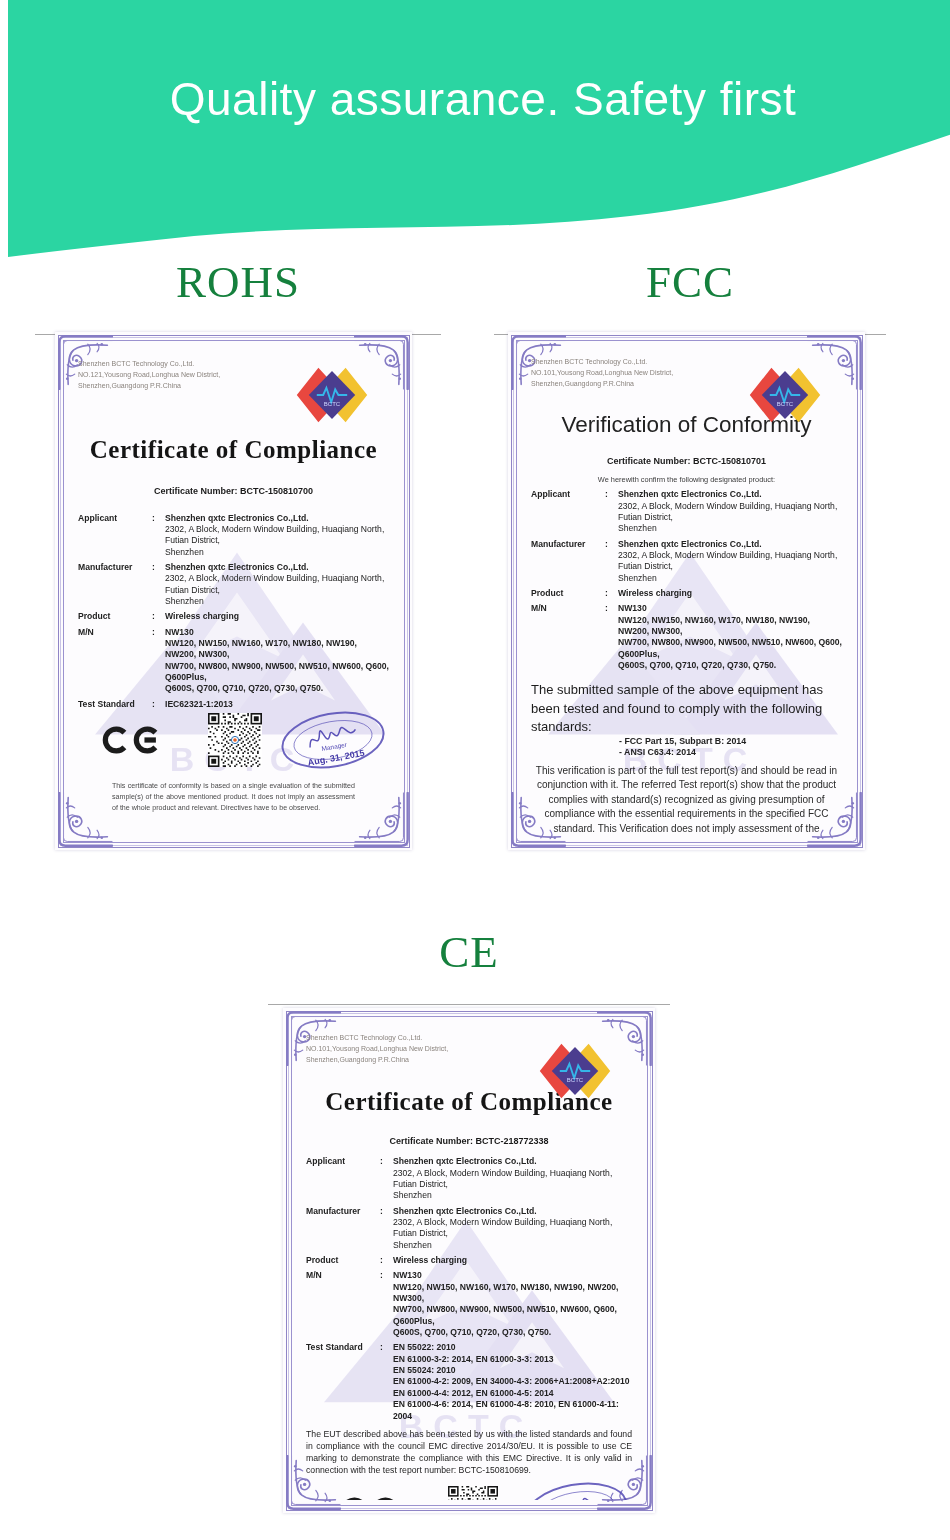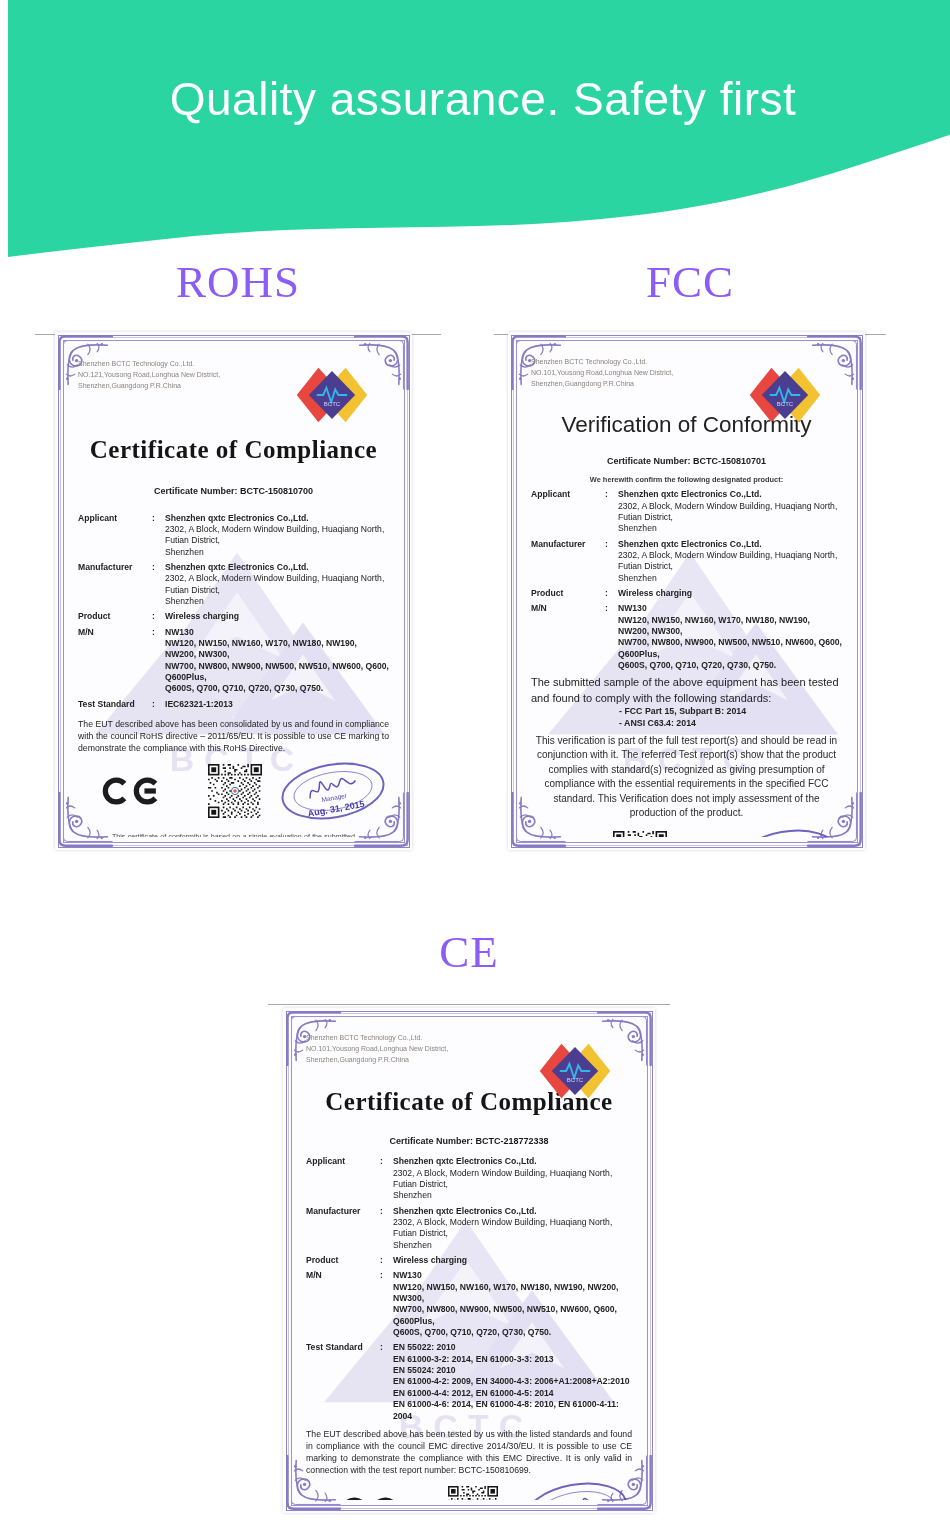--- a/index.html
+++ b/index.html
@@ -4,21 +4,21 @@
 <style>
   html,body{margin:0;padding:0;background:#fff;}
   #canvas{position:relative;width:950px;height:1540px;background:#fff;overflow:hidden;
           font-family:"Liberation Sans",sans-serif;color:#222;}
   
   .hero{position:absolute;left:8px;top:0;width:950px;height:260px;}
   .hero-title{position:absolute;left:0;top:72px;width:950px;text-align:center;
               color:#fff;font-size:46px;font-weight:400;letter-spacing:.5px;}
   
   .sec-label{position:absolute;text-align:center;font-family:"Liberation Serif",serif;
-             font-size:45px;font-weight:400;color:#8b5cf6;letter-spacing:1px;
+             font-size:45px;font-weight:400;color:#15803d;letter-spacing:1px;
              border-bottom:1.5px solid #a8a8a8;padding-bottom:26px;}
   
   .cert{position:absolute;background:#fdfcfe;box-shadow:0 0 3px rgba(90,80,140,.25);}
   .cert::before{content:"";position:absolute;inset:2.5px;border:1.4px solid #8f85c6;pointer-events:none;}
   .cert::after{content:"";position:absolute;inset:7.5px;border:1px solid #9b92cf;pointer-events:none;}
   .band{position:absolute;inset:4.5px;border:1.6px solid rgba(150,140,205,.5);pointer-events:none;}
   .corner{position:absolute;width:56px;height:56px;color:#857bc4;}
   .c-tl{left:2px;top:2px;}
   .c-tr{right:2px;top:2px;transform:scaleX(-1);}
   .c-bl{left:2px;bottom:2px;transform:scaleY(-1);}
@@ -26,35 +26,35 @@
   .wm{position:absolute;left:9%;right:9%;top:38%;height:50%;opacity:.5;pointer-events:none;}
   .inner{position:absolute;inset:13px 23px;z-index:1;overflow:hidden;}
   
   .addr{font-size:7px;line-height:1.55;color:#8a837d;margin-top:14px;width:200px;}
   .logo{position:absolute;top:18px;right:16px;width:82px;height:64px;}
   .title-serif{font-family:"Liberation Serif",serif;font-size:25px;font-weight:bold;
                text-align:center;color:#151515;margin-top:44px;letter-spacing:.5px;}
   .title-sans{font-size:22.5px;font-weight:400;text-align:center;color:#222;margin-top:22px;}
   .certnum{font-size:9px;font-weight:bold;text-align:center;margin-top:22px;color:#1a1a1a;}
   .fcc .certnum{margin-top:12px;}
-  .intro{font-size:7.4px;text-align:center;color:#3a3a3a;margin-top:9px;font-weight:bold;}
+  .intro{font-size:7.4px;text-align:center;color:#3a3a3a;margin-top:9px;}
   .rows{margin-top:17px;}
   .fcc .rows{margin-top:5px;}
   .ce-cert .rows{margin-top:10px;}
   .ce-cert .certnum{margin-top:12px;}
   .ce-cert .title-serif{margin-top:22px;}
   .row{display:flex;font-size:8.6px;line-height:1.32;margin-top:4px;}
   .rlabel{width:74px;font-weight:bold;flex-shrink:0;}
   .colon{width:13px;font-weight:bold;}
   .colon::before{content:":";}
   .rval{flex:1;}
   .row-co .vl:first-child{font-weight:bold;}
   .row-bold .vl{font-weight:bold;}
   .body-j{font-size:8.7px;line-height:1.4;text-align:justify;margin-top:8px;color:#1d1d1d;}
-  .std-intro{font-size:11px;line-height:1.4;margin-top:4px;color:#1d1d1d;}
+  .std-intro{font-size:13px;line-height:1.4;margin-top:10px;color:#1d1d1d;}
   .std-item{font-size:8.8px;font-weight:bold;margin-left:88px;line-height:1.3;}
   .std-item::before{content:"-   ";}
   .fcc-body{font-size:10px;line-height:1.45;text-align:center;margin-top:5px;color:#2a2a2a;}
   
   .marks{display:flex;align-items:center;margin-top:2px;height:56px;}
   .ce-mark{width:62px;height:40px;color:#1c1c1c;margin-left:42px;}
   .fcc .marks .qr{margin-left:82px;}
   .qr{width:54px;height:54px;margin-left:44px;}
   .stamp{position:relative;width:108px;height:56px;margin-left:auto;margin-right:2px;
          color:#5249b4;transform:rotate(-10deg);}
@@ -232,21 +232,20 @@
             </div>
         </div>
         <div class="row row-bold">
           <div class="rlabel">Test Standard</div>
             <div class="colon"></div>
           <div class="rval">
               <div class="vl">IEC62321-1:2013</div>
             </div>
         </div>
       </div>
-      <p class="body-j">The EUT described above has been consolidated by us and found in compliance with the council RoHS directive – 2011/65/EU. It is possible to use CE marking to demonstrate the compliance with this RoHS Directive.</p>
       <div class="marks">
         <svg class="ce-mark" style="margin-left:24px;">
             <use href="#ce-glyph"></use>
           </svg>
         <svg class="qr">
             <use href="#qr-code"></use>
           </svg>
         <div class="stamp">
           <svg class="oval">
               <use href="#stamp-oval"></use>

